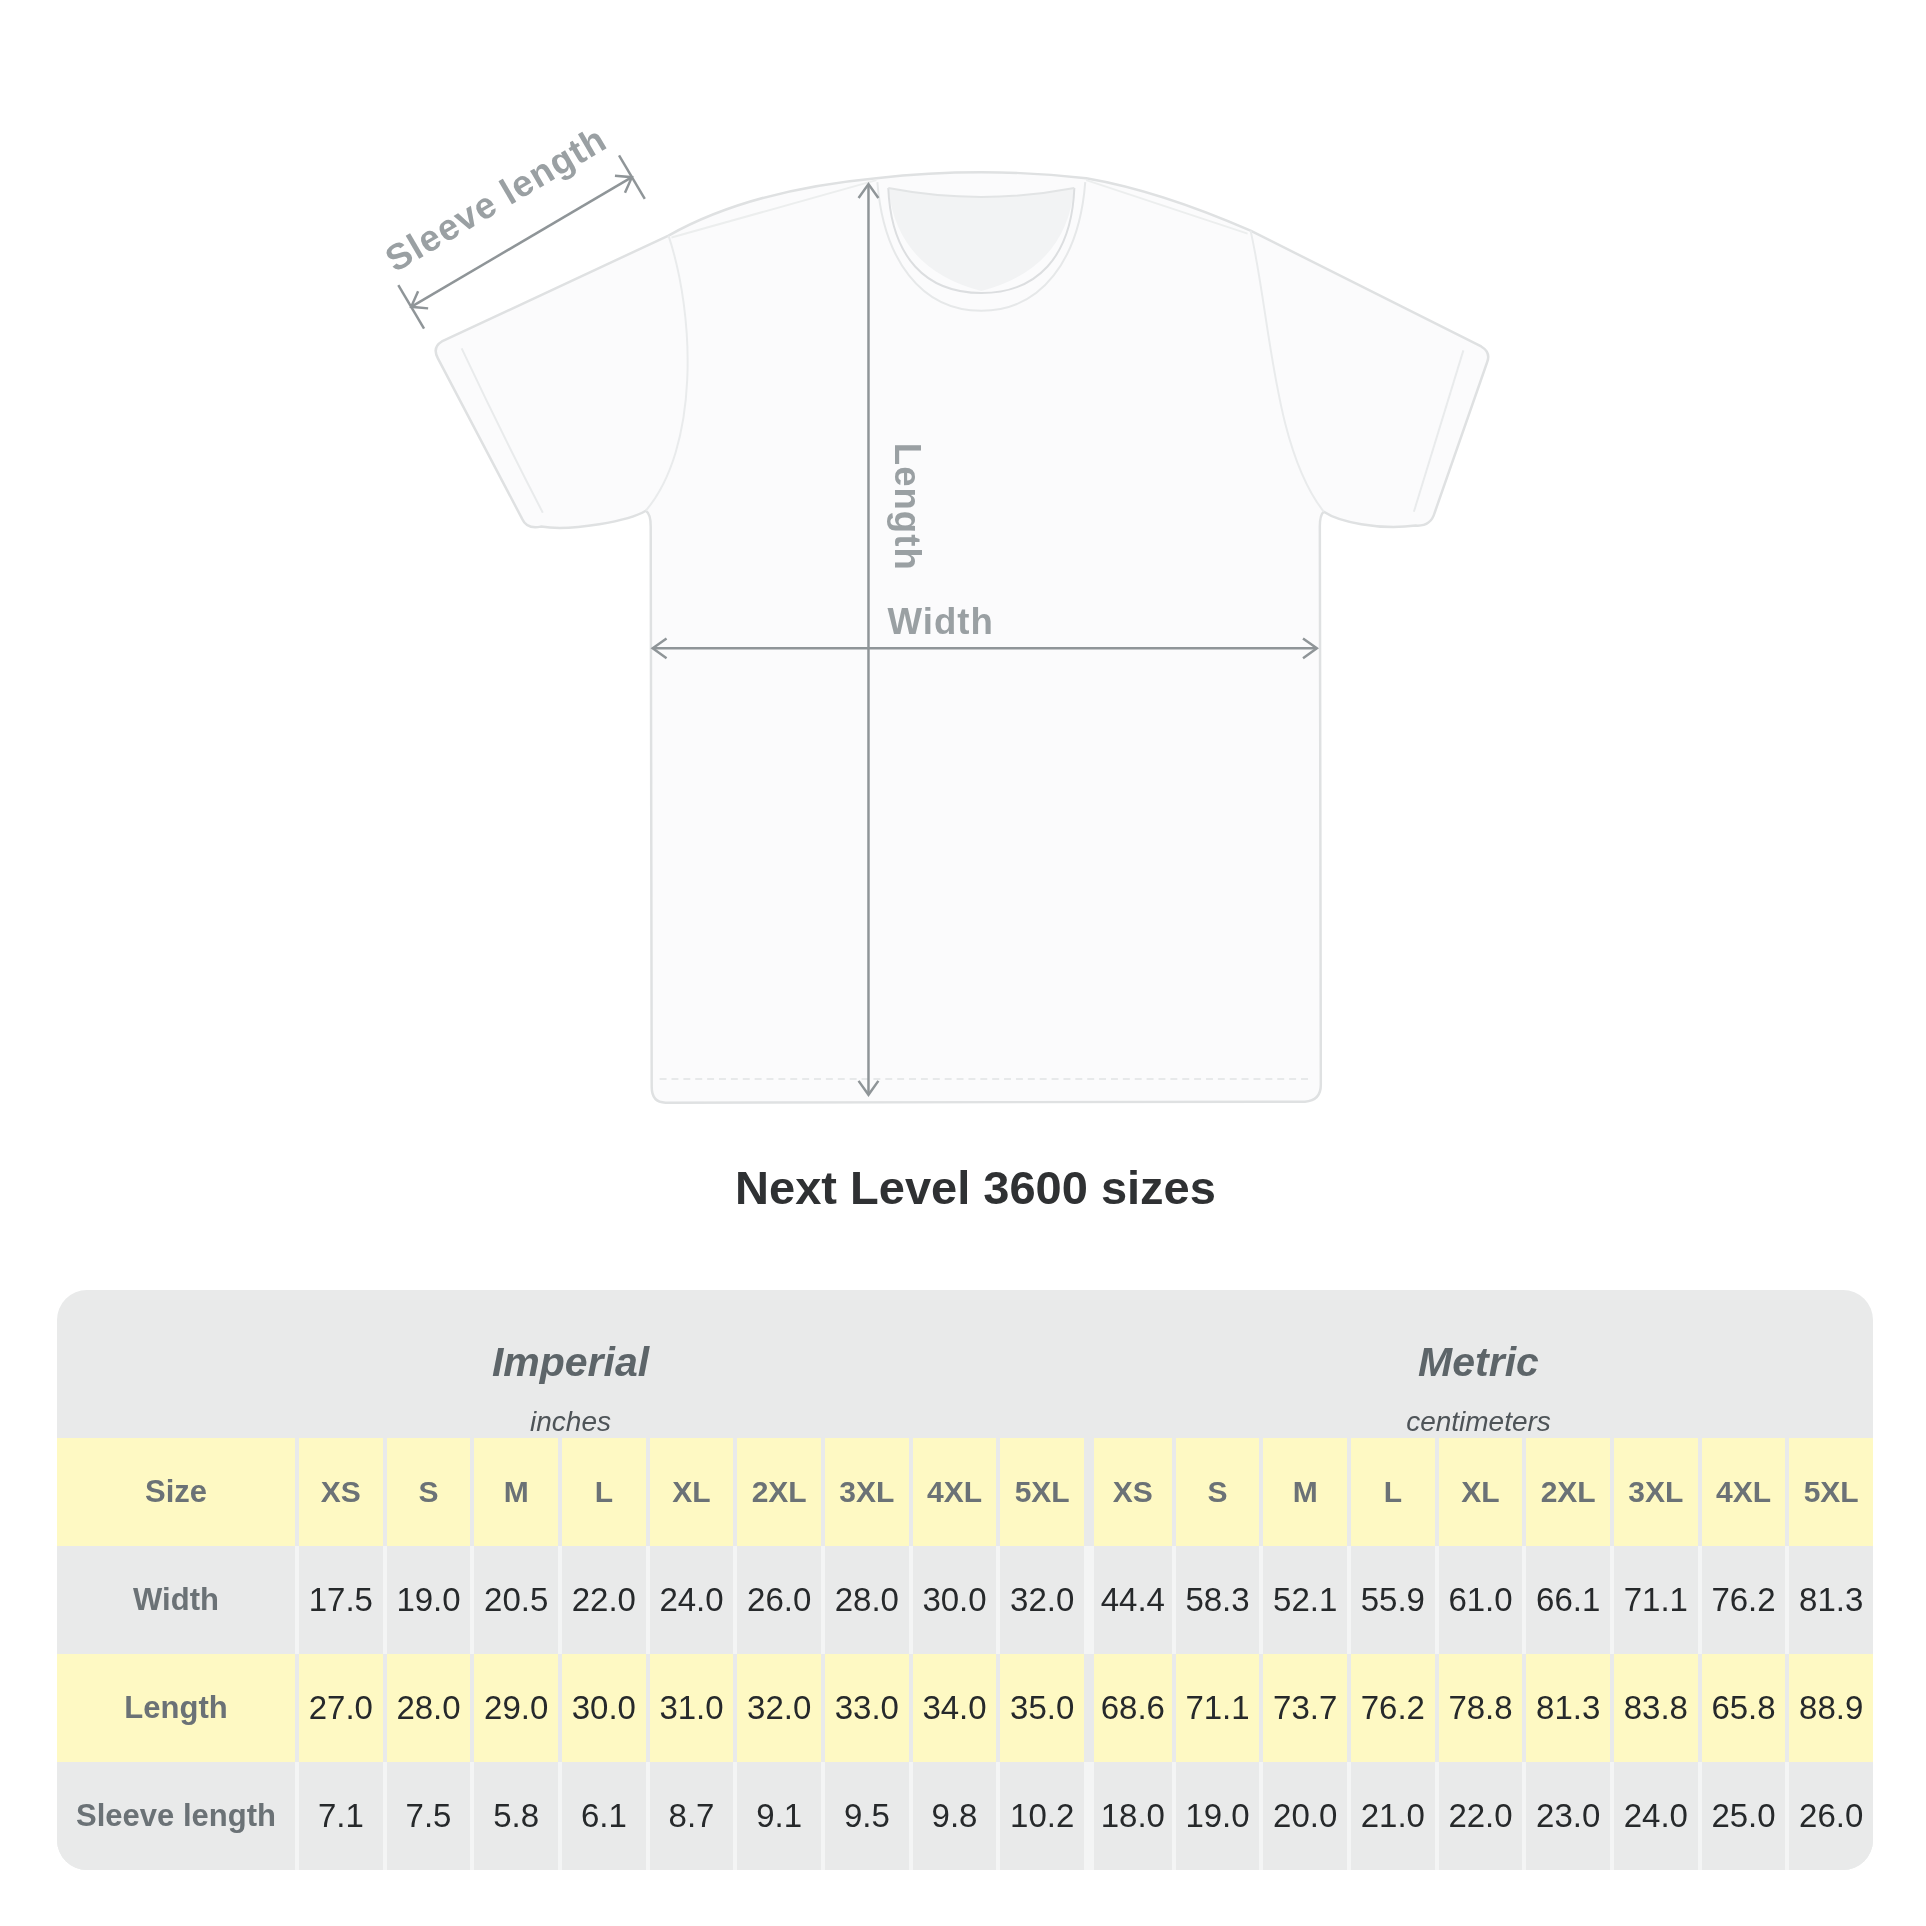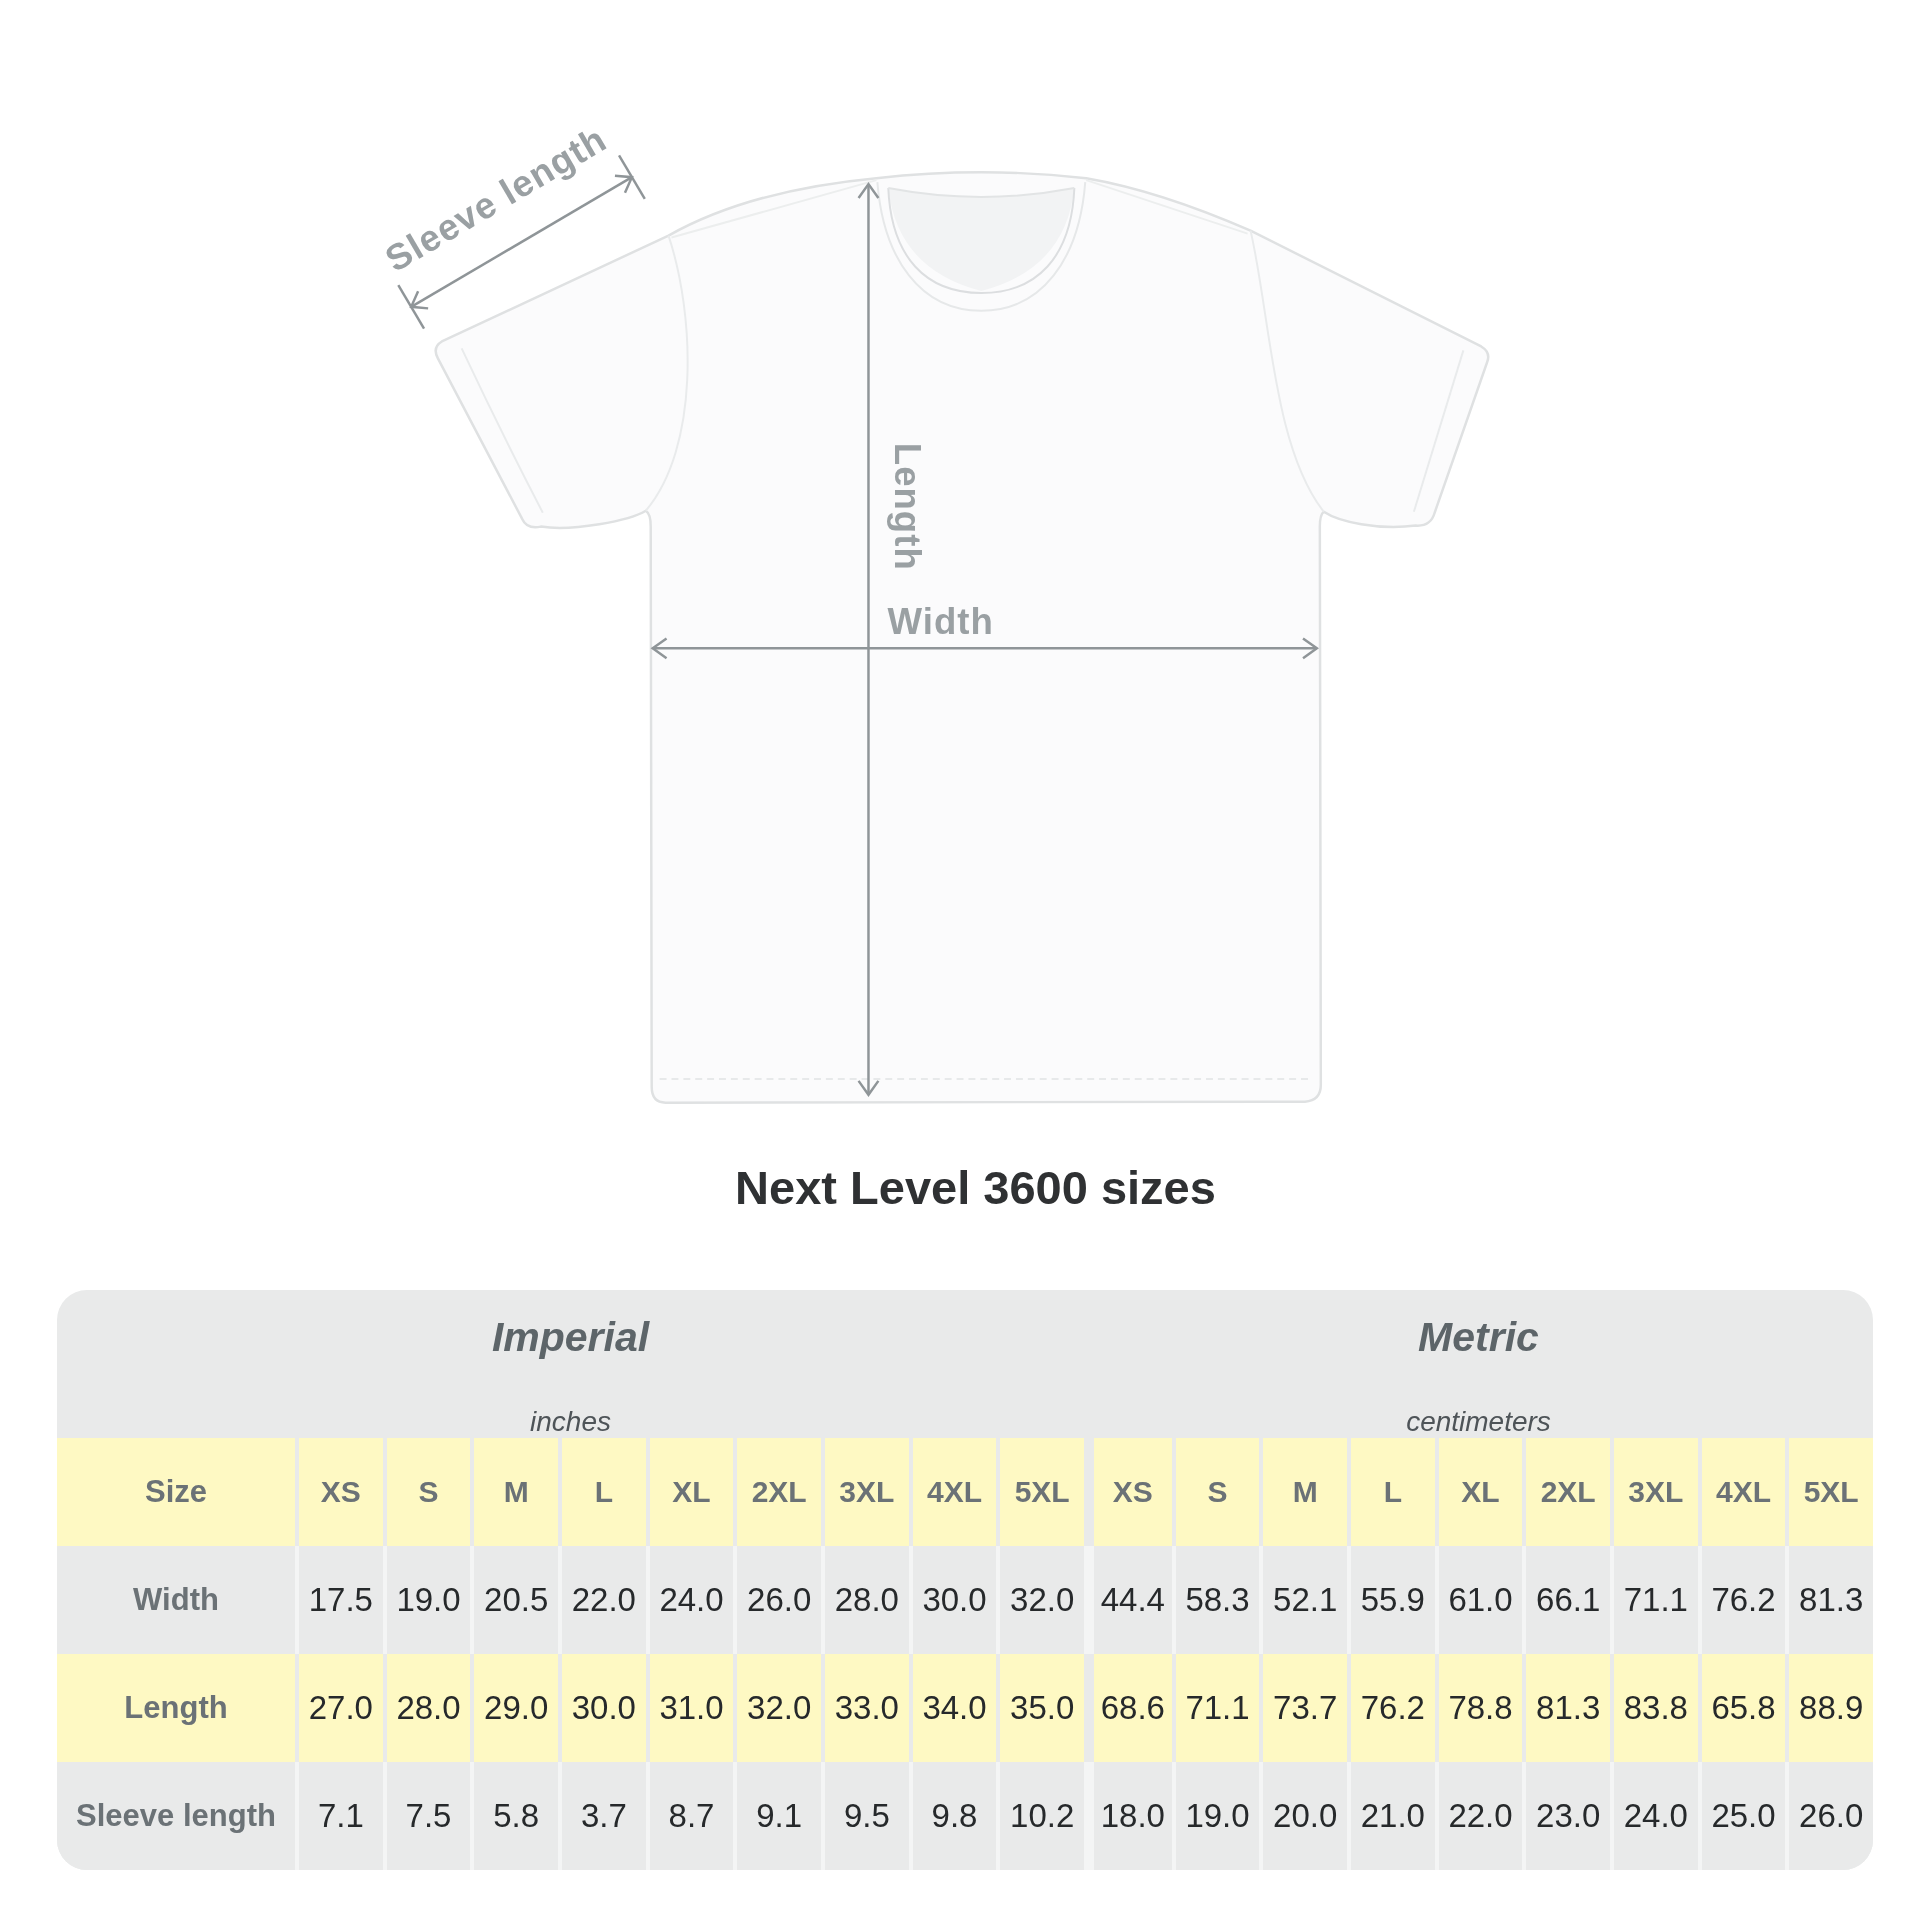--- a/index.html
+++ b/index.html
@@ -8,22 +8,22 @@
   .diagram{position:absolute;top:0;left:0;}
   .ann-text{fill:#9aa0a3;font-weight:bold;font-size:37px;letter-spacing:1px;}
   .title{position:absolute;top:1160px;left:0;width:100%;text-align:center;
          font-size:47px;line-height:55px;font-weight:bold;color:#2f3133;margin-left:12px;}
   .subtitle{position:absolute;top:1215px;left:0;width:100%;text-align:center;
             font-size:29px;font-style:italic;color:#4b4e50;}
   .panel{position:absolute;top:1290px;left:57px;width:1816px;height:580px;
          background:#e9eaea;border-radius:30px;overflow:hidden;}
   .units{position:absolute;top:0;left:0;right:0;height:148px;display:grid;
          grid-template-columns:238px repeat(18,1fr);}
-  .unit-block{display:flex;flex-direction:column;align-items:center;justify-content:space-between;
-              padding-top:24px;gap:12px;}
+  .unit-block{display:flex;flex-direction:column;align-items:center;justify-content:flex-end;
+              padding-top:24px;gap:20px;}
   .unit-imperial{grid-column:1/11;}
   .unit-metric{grid-column:11/20;}
   .unit-name{font-style:italic;font-weight:bold;font-size:41px;color:#5d6569;}
   .unit-sub{font-style:italic;font-size:28px;color:#4e5458;}
   .grid{position:absolute;top:148px;left:0;right:0;bottom:0;display:grid;
         grid-template-columns:238px repeat(18,1fr);grid-auto-rows:1fr;}
   .cell{display:flex;align-items:center;justify-content:center;white-space:nowrap;}
   .t-white{background:#fef9c3;--sep:#e9eaea;}
   .t-gray{background:#e9eaea;--sep:#f4f5f5;}
   .sep{border-left:4px solid var(--sep);}
@@ -168,21 +168,21 @@
         <div class="cell t-white val sep">76.2</div>
         <div class="cell t-white val sep">78.8</div>
         <div class="cell t-white val sep">81.3</div>
         <div class="cell t-white val sep">83.8</div>
         <div class="cell t-white val sep">65.8</div>
         <div class="cell t-white val sep">88.9</div>
         <div class="cell t-gray lbl">Sleeve length</div>
         <div class="cell t-gray val sep">7.1</div>
         <div class="cell t-gray val sep">7.5</div>
         <div class="cell t-gray val sep">5.8</div>
-        <div class="cell t-gray val sep">3.7</div>
+        <div class="cell t-gray val sep">6.1</div>
         <div class="cell t-gray val sep">8.7</div>
         <div class="cell t-gray val sep">9.1</div>
         <div class="cell t-gray val sep">9.5</div>
         <div class="cell t-gray val sep">9.8</div>
         <div class="cell t-gray val sep">10.2</div>
         <div class="cell t-gray val sep mid">18.0</div>
         <div class="cell t-gray val sep">19.0</div>
         <div class="cell t-gray val sep">20.0</div>
         <div class="cell t-gray val sep">21.0</div>
         <div class="cell t-gray val sep">22.0</div>

